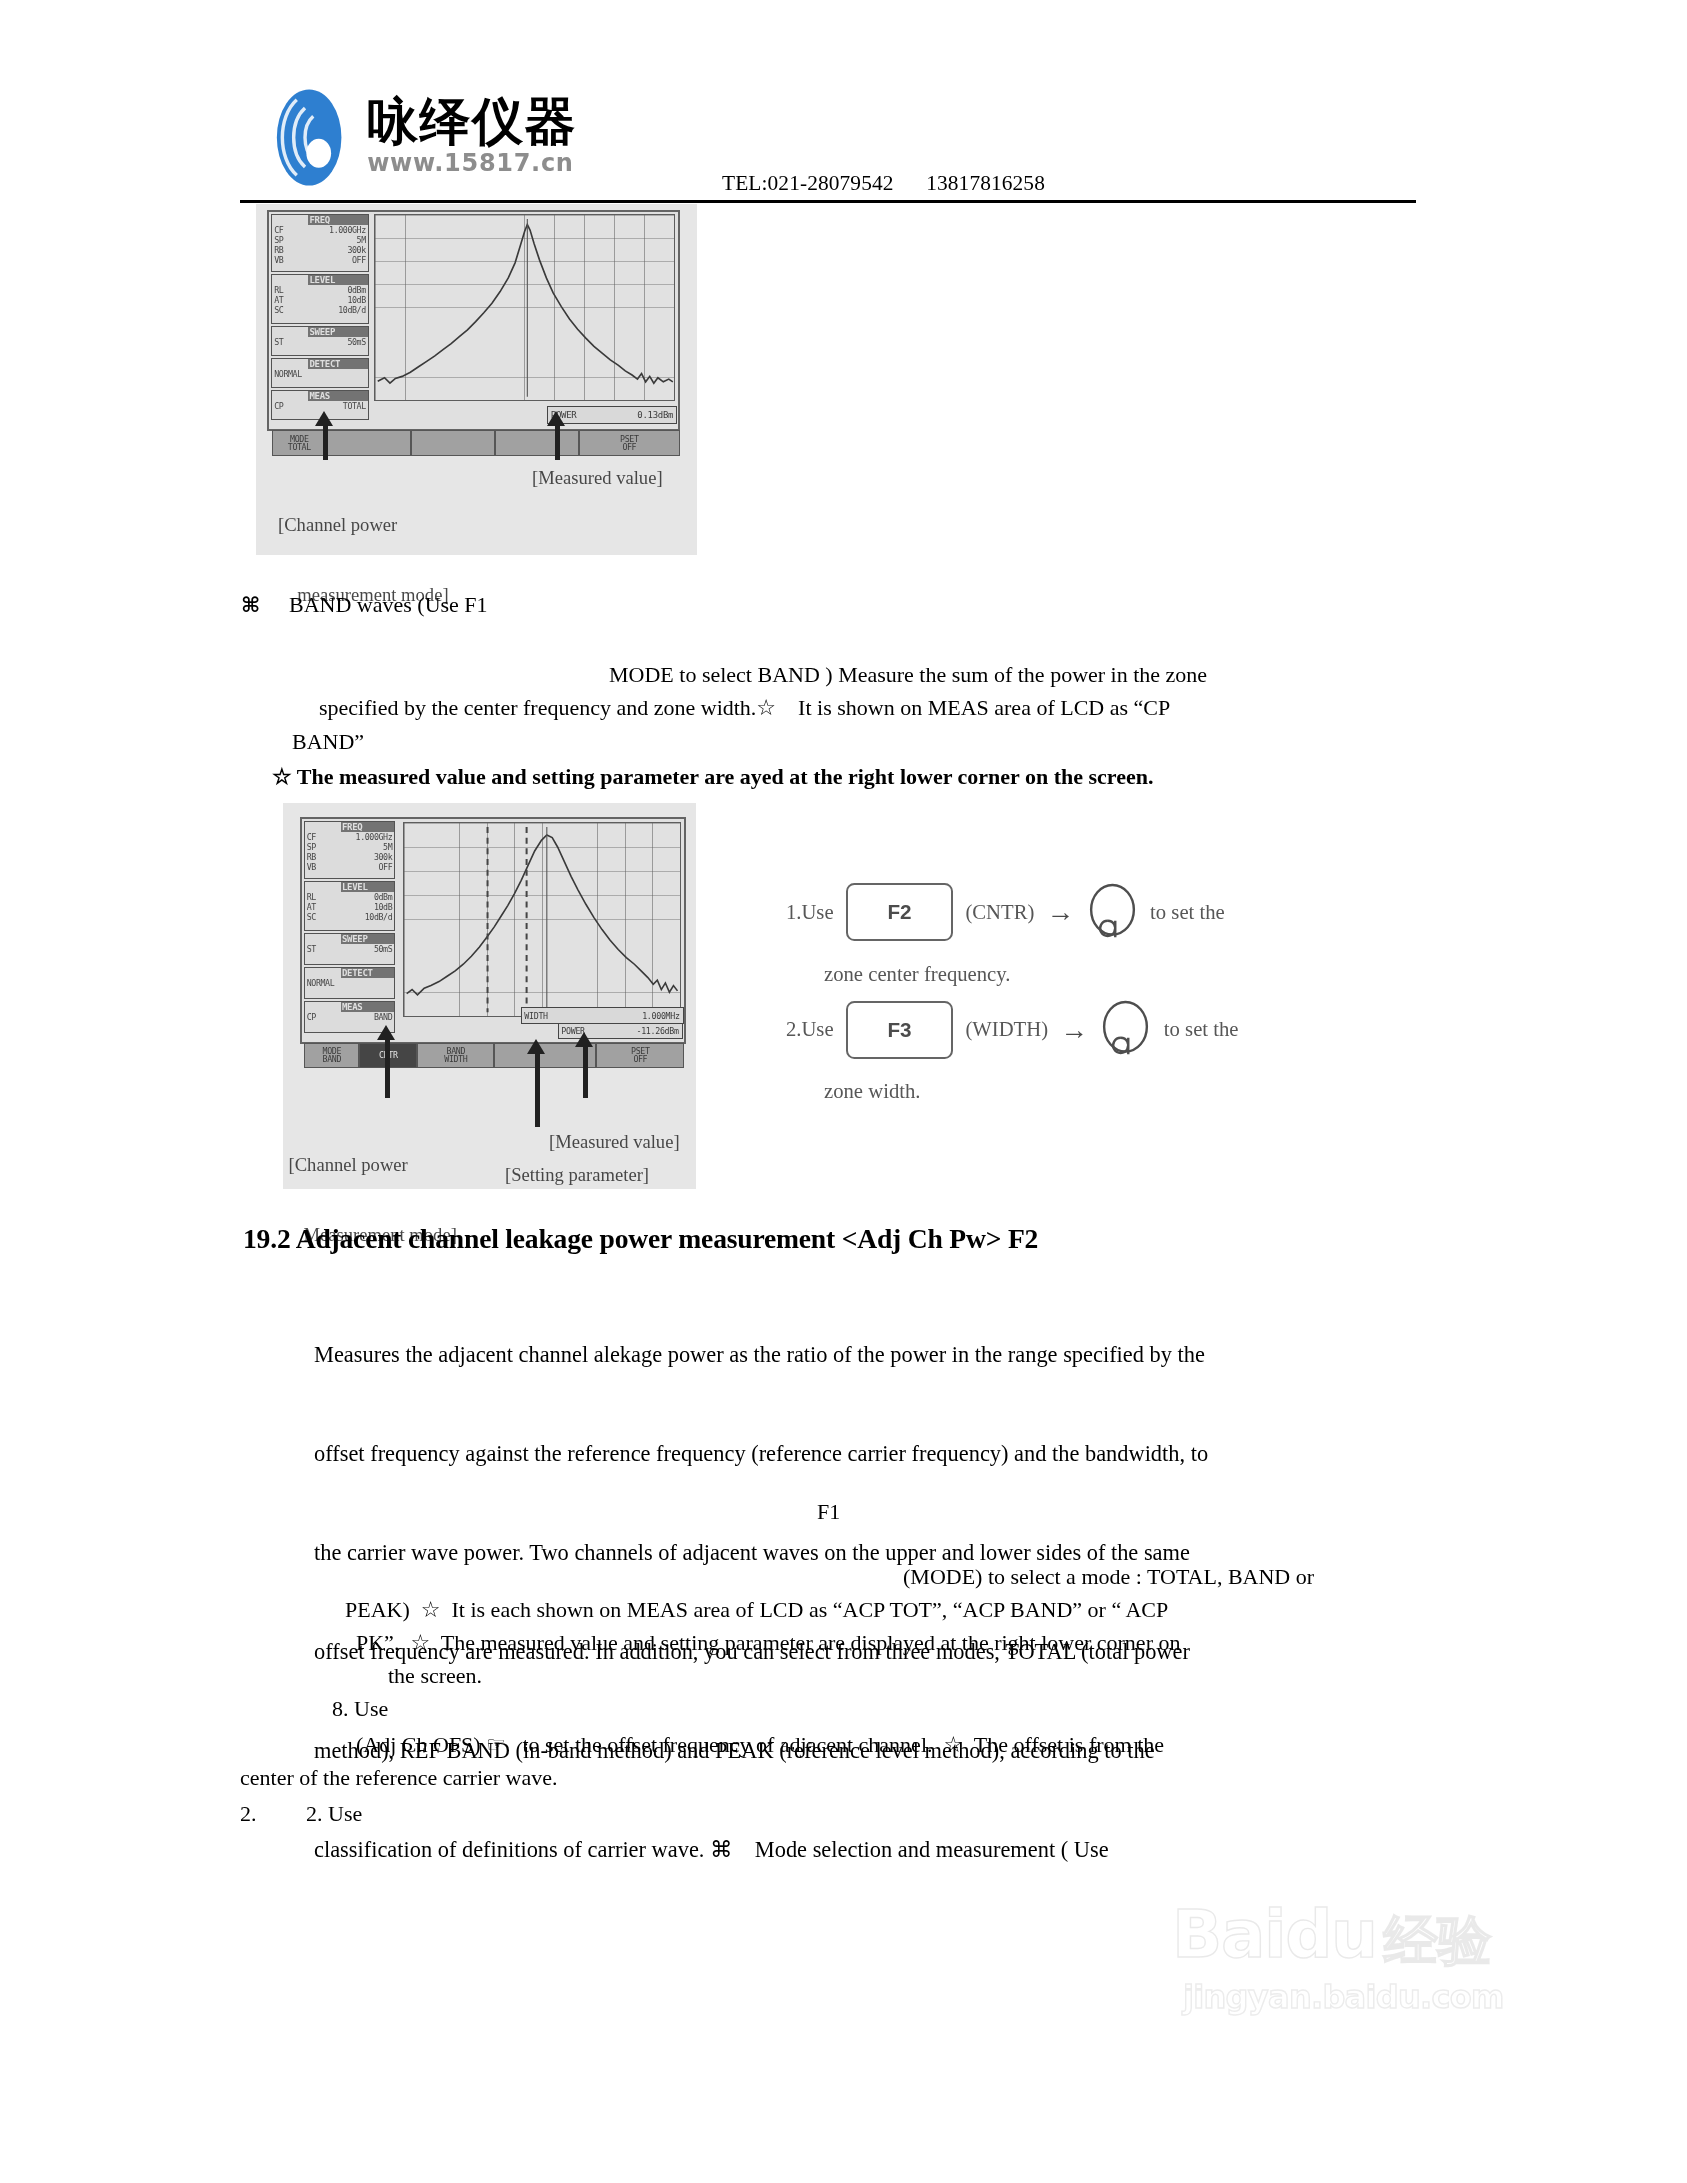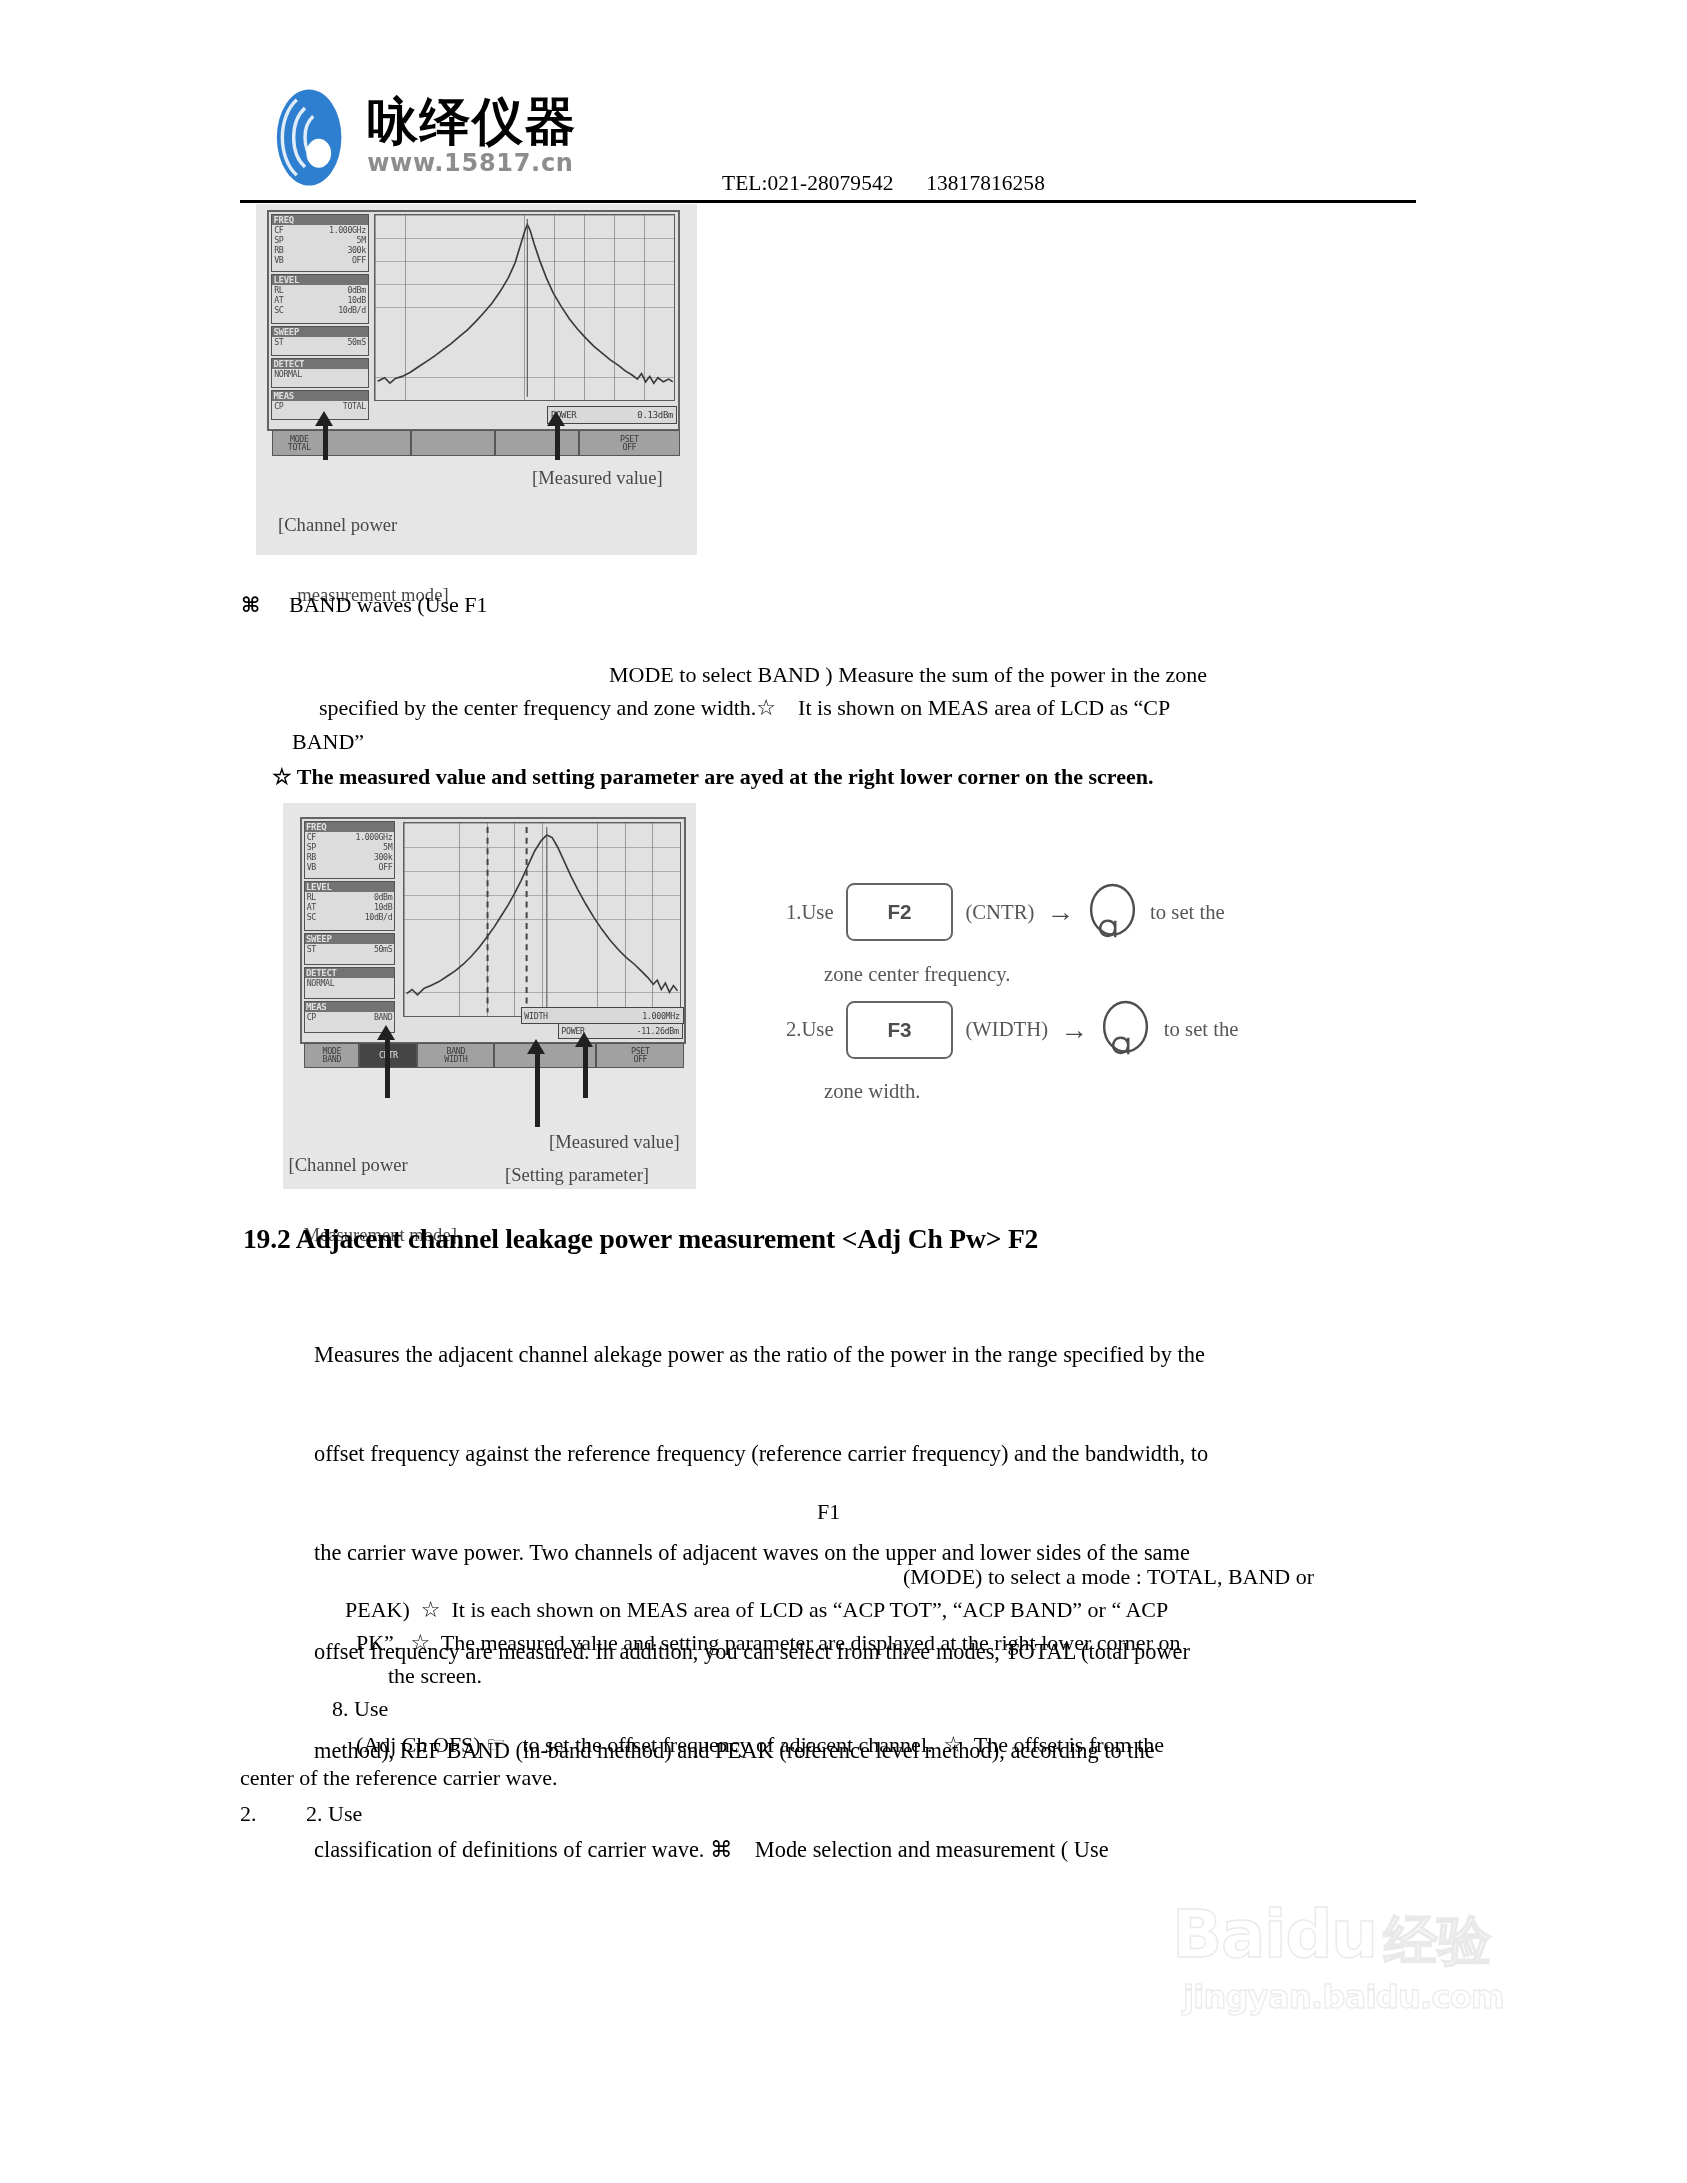--- a/index.html
+++ b/index.html
@@ -141,20 +141,21 @@
   }
   .sa-box-title {
     background: #6e6e6e;
     color: #e9e9e9;
     font-family: "DejaVu Sans Mono", monospace;
     font-weight: bold;
     letter-spacing: -0.3px;
     padding: 0 1.4px;
     white-space: nowrap;
     overflow: hidden;
+    margin-left: 36px;
   }
   .sa-row {
     font-family: "DejaVu Sans Mono", monospace;
     color: #3a3a3a;
     letter-spacing: -0.4px;
     white-space: nowrap;
     padding: 0 2.1px;
     overflow: hidden;
     display: flex;
     justify-content: space-between;

